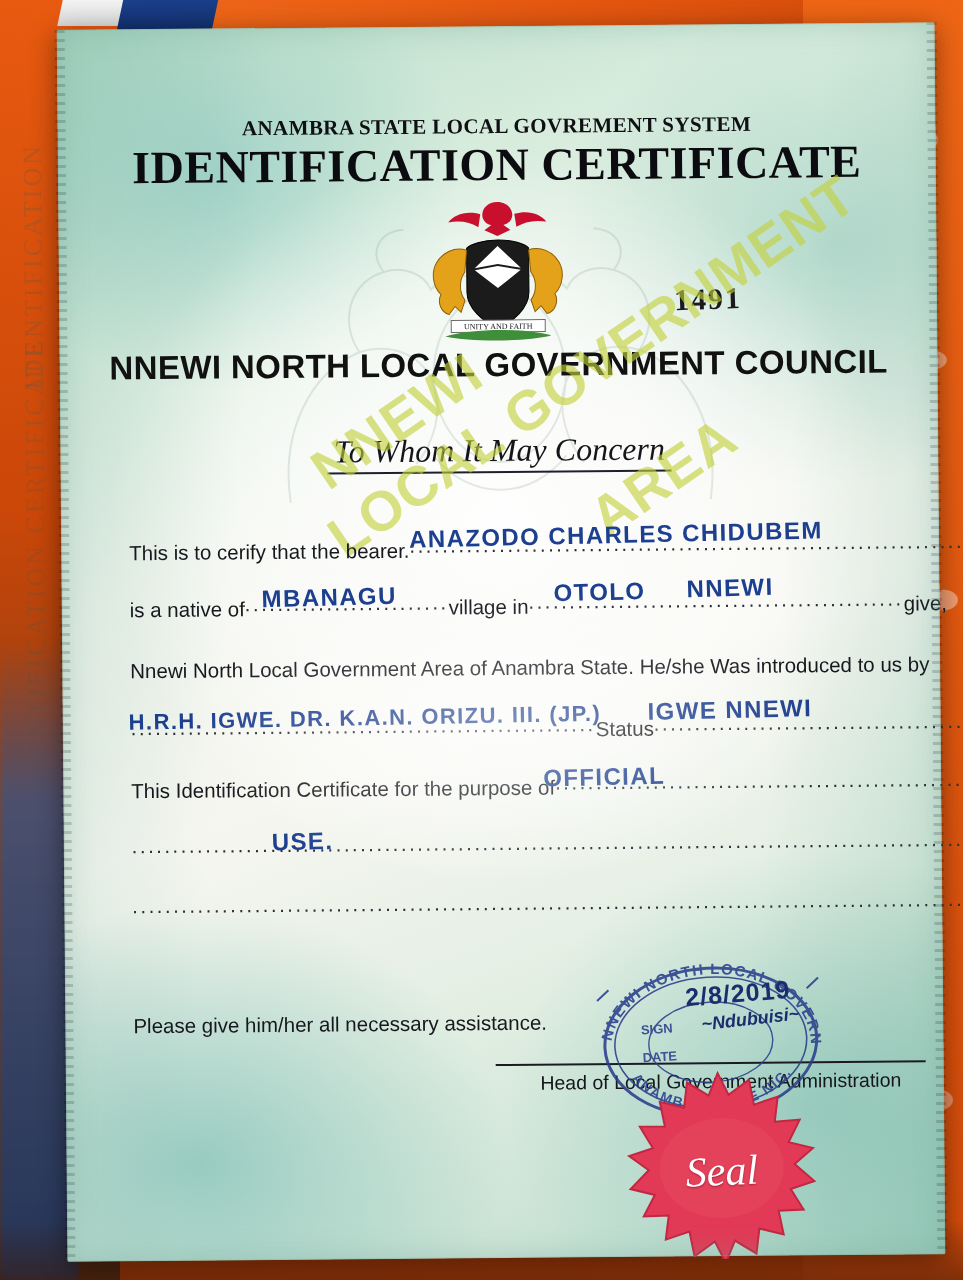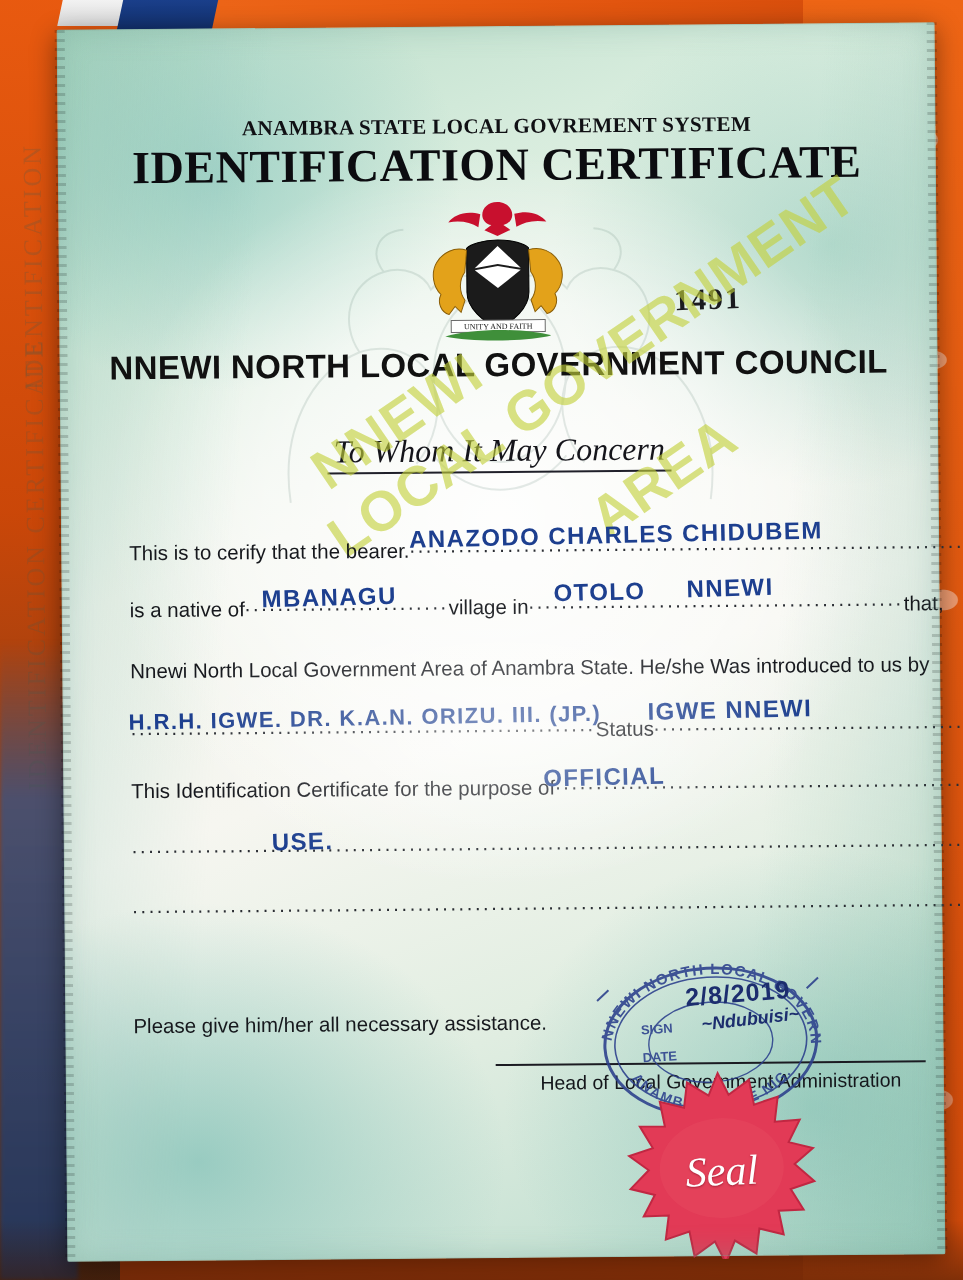--- a/index.html
+++ b/index.html
@@ -458,21 +458,21 @@
         <div class="wm-line wm1">NNEWI</div>
         <div class="wm-line wm2">LOCAL GOVERNMENT</div>
         <div class="wm-line wm3">AREA</div>
       </div>
 
       <div class="line l1">
         <span>This is to cerify that the bearer.</span><span class="dots">........................................................................</span>
       </div>
 
       <div class="line l2">
-        <span>is a native of</span><span class="dots">.........................</span><span>village in</span><span class="dots">..............................................</span><span>that,</span>
+        <span>is a native of</span><span class="dots">.........................</span><span>village in</span><span class="dots">..............................................</span><span>give,</span>
       </div>
 
       <div class="line l3">Nnewi North Local Government Area of Anambra State. He/she Was introduced to us by</div>
 
       <div class="line l4">
         <span class="dots">.........................................................</span><span>Status</span><span class="dots">..........................................</span>
       </div>
 
       <div class="line l5">
         <span>This Identification Certificate for the purpose of</span><span class="dots">.........................................................</span>

